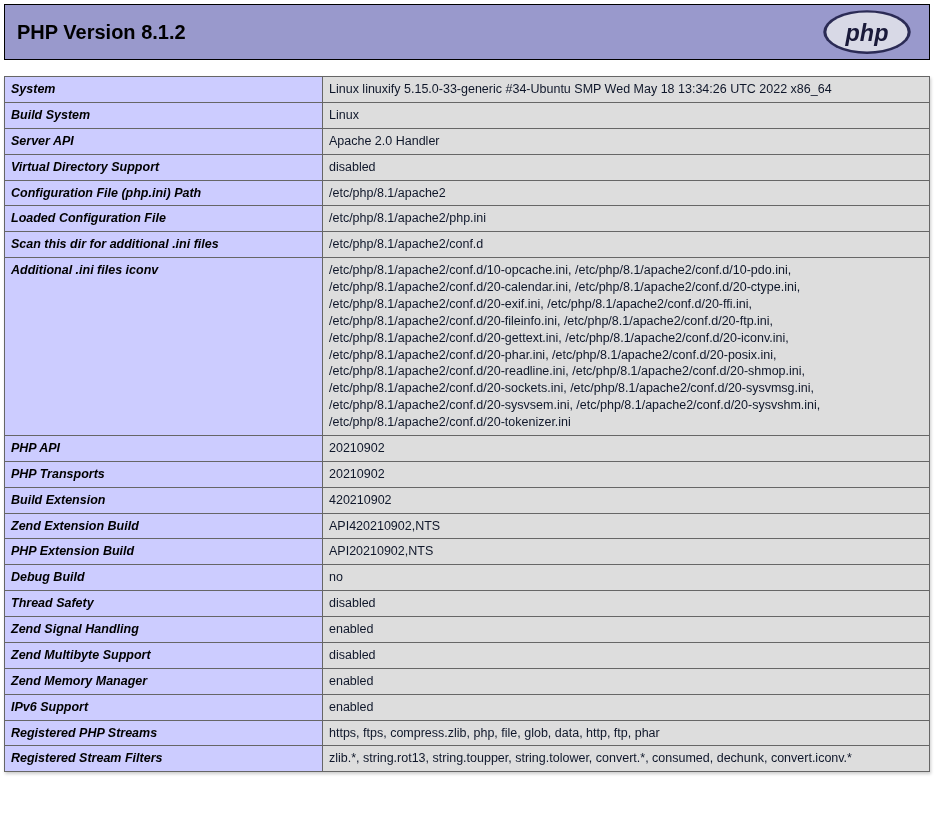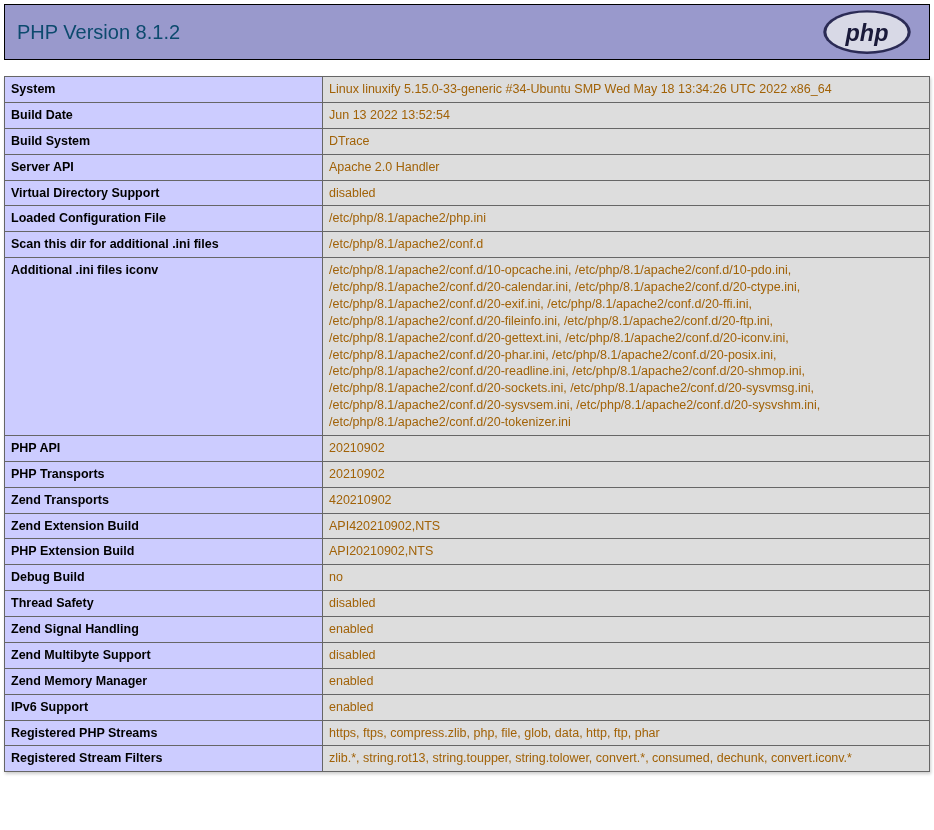--- a/index.html
+++ b/index.html
@@ -16,22 +16,22 @@
     height: 56px;
     display: flex;
     align-items: center;
     justify-content: space-between;
     box-sizing: border-box;
     margin-bottom: 16px;
   }
   .header-box h1 {
     font-size: 20px;
     margin: 0;
-    font-weight: normal;
-    color: #0c4a6e;
+    font-weight: bold;
+    color: #000000;
   }
   .php-logo {
     width: 100px;
     height: 50px;
   }
   table.info {
     width: 100%;
     border-collapse: collapse;
     box-shadow: 1px 2px 3px rgba(0,0,0,0.2);
     margin-bottom: 14px;
@@ -41,24 +41,25 @@
     padding: 4px 6px;
     vertical-align: top;
     font-size: 12.5px;
     line-height: 1.35;
   }
   td.e {
     background: #ccccff;
     width: 305px;
     font-weight: bold;
     color: #000;
+    font-style: italic;
   }
   td.v {
     background: #dddddd;
-    color: #a16207;
+    color: #0f172a;
     word-break: break-word;
   }
 </style>
 </head>
 <body>
 
 <div class="header-box">
   <h1>PHP Version 8.1.2</h1>
   <svg class="php-logo" viewBox="0 0 120 64">
     <ellipse cx="60" cy="32" rx="56" ry="28" fill="#2b2b55"></ellipse>
@@ -67,34 +68,34 @@
   </svg>
 </div>
 
 <table class="info">
   <tbody id="info-body">
       <tr>
         <td class="e">System</td>
         <td class="v">Linux linuxify 5.15.0-33-generic #34-Ubuntu SMP Wed May 18 13:34:26 UTC 2022 x86_64</td>
       </tr>
       <tr>
-        <td class="e">Build Date</td>
-        <td class="v">Jun 13 2022 13:52:54</td>
-      </tr>
-      <tr>
         <td class="e">Build System</td>
-        <td class="v">DTrace</td>
+        <td class="v">Linux</td>
       </tr>
       <tr>
         <td class="e">Server API</td>
         <td class="v">Apache 2.0 Handler</td>
       </tr>
       <tr>
         <td class="e">Virtual Directory Support</td>
         <td class="v">disabled</td>
+      </tr>
+      <tr>
+        <td class="e">Configuration File (php.ini) Path</td>
+        <td class="v">/etc/php/8.1/apache2</td>
       </tr>
       <tr>
         <td class="e">Loaded Configuration File</td>
         <td class="v">/etc/php/8.1/apache2/php.ini</td>
       </tr>
       <tr>
         <td class="e">Scan this dir for additional .ini files</td>
         <td class="v">/etc/php/8.1/apache2/conf.d</td>
       </tr>
       <tr>
@@ -103,21 +104,21 @@
       </tr>
       <tr>
         <td class="e">PHP API</td>
         <td class="v">20210902</td>
       </tr>
       <tr>
         <td class="e">PHP Transports</td>
         <td class="v">20210902</td>
       </tr>
       <tr>
-        <td class="e">Zend Transports</td>
+        <td class="e">Build Extension</td>
         <td class="v">420210902</td>
       </tr>
       <tr>
         <td class="e">Zend Extension Build</td>
         <td class="v">API420210902,NTS</td>
       </tr>
       <tr>
         <td class="e">PHP Extension Build</td>
         <td class="v">API20210902,NTS</td>
       </tr>

